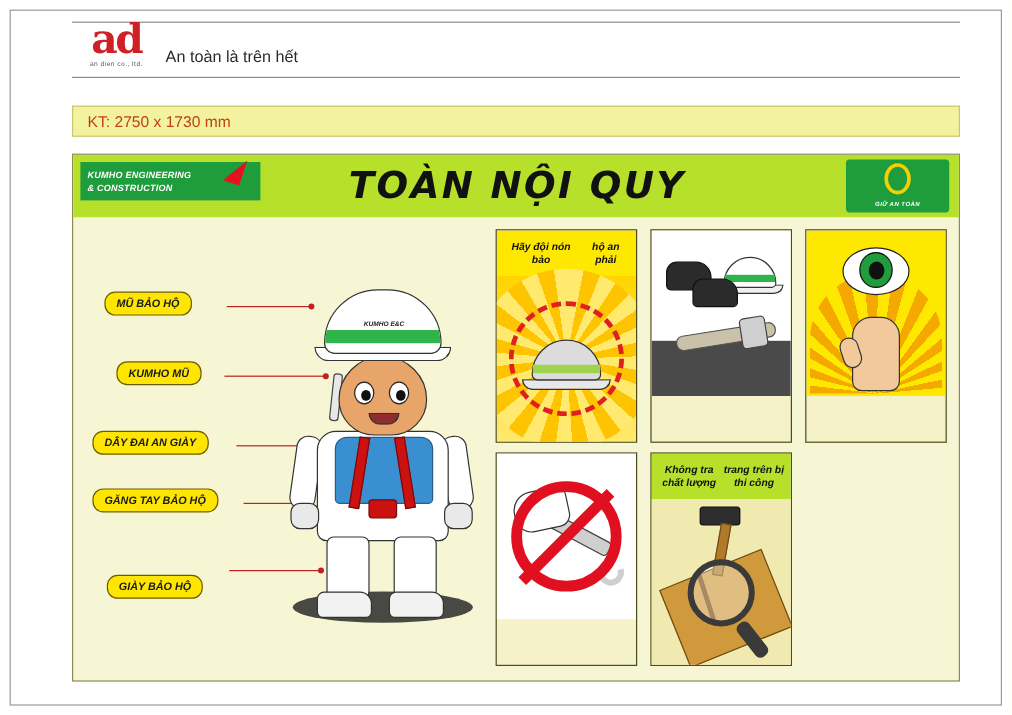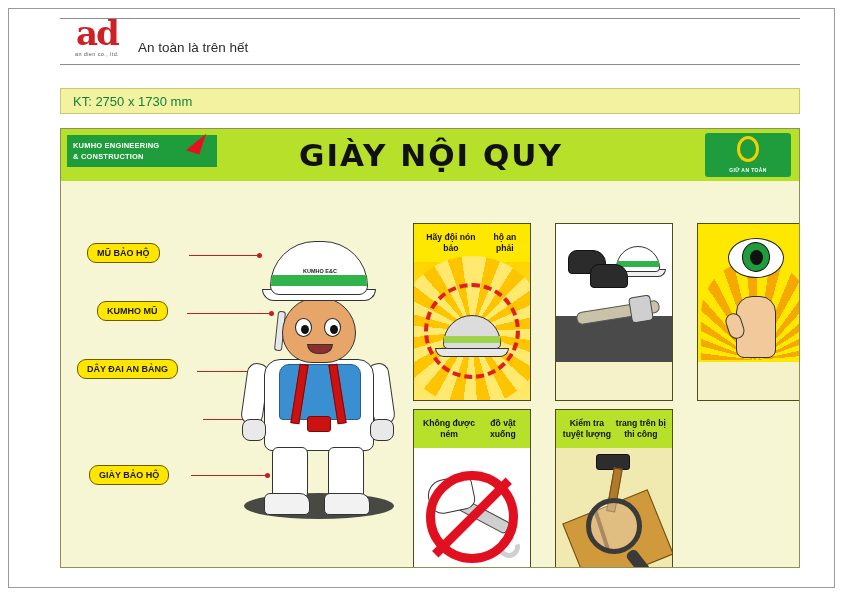--- a/index.html
+++ b/index.html
@@ -74,31 +74,32 @@
   .kt-bar {
     position: absolute;
     left: 60px; top: 88px;
     width: 740px; height: 26px;
     background: #f2f2a0;
     border: 1px solid #c8c86e;
     display: flex;
     align-items: center;
     padding-left: 12px;
     font-size: 13px;
-    color: #15803d;
+    color: #c2410c;
   }
 
   
   .poster {
     position: absolute;
     left: 60px; top: 128px;
     width: 740px; height: 440px;
     background: #f7f6d4;
     border: 1px solid #8e8e55;
     overflow: hidden;
+    font-style: italic;
   }
   .poster-topbar {
     position: absolute;
     left: 0; top: 0;
     width: 740px; height: 52px;
     background: #b6e02a;
   }
   .kumho-tag {
     position: absolute;
     left: 6px; top: 6px;
@@ -305,22 +306,21 @@
   .m-boot.r { left: 88px; }
 
   
   .cards {
     position: absolute;
     left: 352px; top: 10px;
     width: 416px; height: 372px;
     display: grid;
     grid-template-columns: repeat(3, 118px);
     grid-template-rows: repeat(2, 178px);
-    gap: 8px 24px;
-    margin-top: 32px;
+    gap: 8px 11px;
   }
   .card {
     position: relative;
     border: 1.5px solid #4d4d1c;
     overflow: hidden;
     background: #f5f1c9;
   }
   .card-head {
     position: relative;
     height: 38px;
@@ -570,45 +570,46 @@
 
   <div class="kt-bar">
     <span>KT:  2750 x 1730 mm</span>
   </div>
 
   <div class="poster">
 
     <div class="poster-topbar">
       <div class="kumho-tag">KUMHO ENGINEERING<br>&amp; CONSTRUCTION</div>
       <div class="kumho-swoosh"></div>
-      <div class="poster-title">GIÀY NỘI QUY</div>
+      <div class="poster-title">TOÀN NỘI QUY</div>
       <div class="safety-badge">
         <div class="ring"></div>
         <div class="badge-text">GIỮ AN TOÀN</div>
       </div>
     </div>
 
     <div class="poster-body">
 
       <div class="label-chip" style="left:26px; top:62px;">MŨ BẢO HỘ</div>
       <div class="leader" style="left:128px; top:74px; width:70px;"></div>
       <div class="leader-dot" style="left:196px; top:72px;"></div>
 
       <div class="label-chip" style="left:36px; top:120px;">KUMHO  MŨ</div>
       <div class="leader" style="left:126px; top:132px; width:84px;"></div>
       <div class="leader-dot" style="left:208px; top:130px;"></div>
 
-      <div class="label-chip" style="left:16px; top:178px;">DÂY ĐAI AN BẢNG</div>
+      <div class="label-chip" style="left:16px; top:178px;">DÂY ĐAI AN GIÀY</div>
       <div class="leader" style="left:136px; top:190px; width:72px;"></div>
       <div class="leader-dot" style="left:206px; top:188px;"></div>
 
+      <div class="label-chip" style="left:16px; top:226px;">GĂNG TAY BẢO HỘ</div>
       <div class="leader" style="left:142px; top:238px; width:48px;"></div>
       <div class="leader-dot" style="left:188px; top:236px;"></div>
 
-      <div class="label-chip" style="left:28px; top:284px;">GIÀY BẢO HỘ</div>
+      <div class="label-chip" style="left:28px; top:298px;">GIÀY BẢO HỘ</div>
       <div class="leader" style="left:130px; top:294px; width:76px;"></div>
       <div class="leader-dot" style="left:204px; top:292px;"></div>
 
       <div class="mascot">
         <div class="m-shadow"></div>
         <div class="m-arm l"></div>
         <div class="m-arm r"></div>
         <div class="m-body">
           <div class="m-shirt"></div>
           <div class="m-harness-v l"></div>
@@ -676,38 +677,33 @@
             <div class="c3-eye"></div>
             <div class="c3-iris"></div>
             <div class="c3-pupil"></div>
             <div class="c3-hand">
                 <div class="c3-thumb"></div>
               </div>
           </div>
         </div>
 
         <div class="card c4">
-          <div class="card-head">
-            <span>Không được ném</span>
-              <br>
-            <span>đồ vật xuống</span>
-          </div>
           <div class="card-body">
             <div class="c4-sky"></div>
             <div class="c4-wrench"></div>
             <div class="c4-wrench-head"></div>
             <div class="c4-hand"></div>
             <div class="c4-ban"></div>
             <div class="c4-slash"></div>
           </div>
         </div>
 
         <div class="card c5">
           <div class="card-head">
-            <span>Kiểm tra tuyệt lượng</span>
+            <span>Không tra chất lượng</span>
               <br>
             <span>trang trên bị thi công</span>
           </div>
           <div class="card-body">
             <div class="c5-wall"></div>
             <div class="c5-board"></div>
             <div class="c5-crack"></div>
             <div class="c5-hammer-h"></div>
             <div class="c5-hammer-s"></div>
             <div class="c5-handle"></div>

